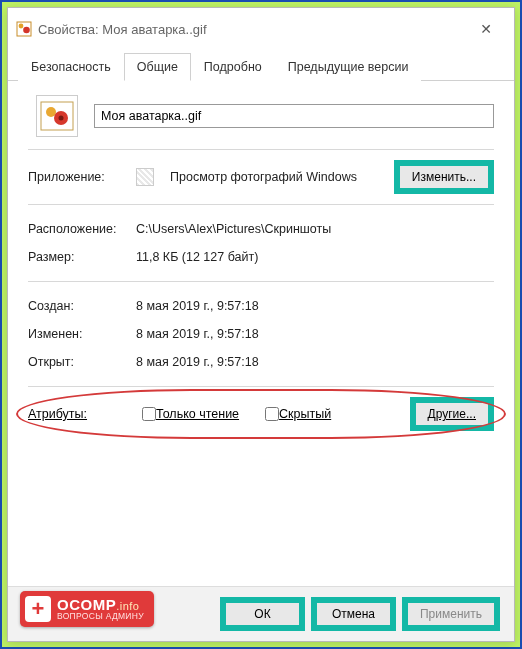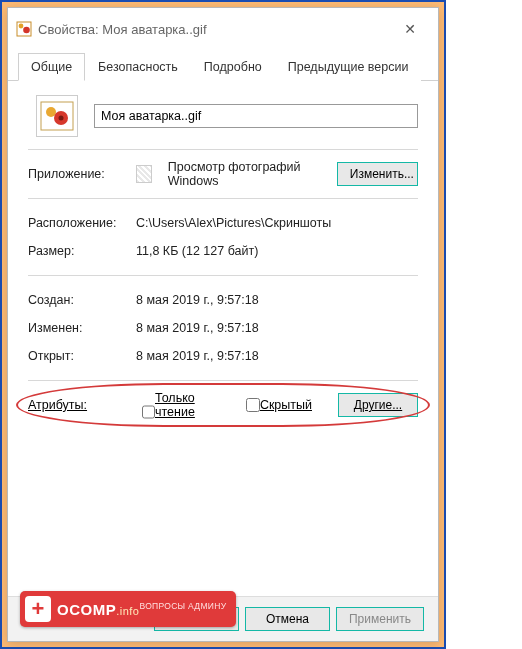--- a/index.html
+++ b/index.html
@@ -1,49 +1,49 @@
 <!DOCTYPE html>
 <html><head>
 <meta charset="utf-8">
 <style>
 * { box-sizing: border-box; margin: 0; padding: 0; }
 body { font-family: "Segoe UI", Tahoma, sans-serif; font-size: 12px; background: #fff; width: 522px; height: 649px; position: relative; }
-.outer-border { border: 2px solid #1a4db3; width: 446px; height: 649px; padding: 5px; background: #fdba74; position: relative; }
+.outer-border { border: 2px solid #1a4db3; width: 522px; height: 649px; padding: 5px; background: #bef264; position: relative; }
 .window { width: 100%; height: 100%; background: #fff; border: 1px solid #b8b8b8; box-shadow: 0 2px 10px rgba(0,0,0,0.15); position: relative; display: flex; flex-direction: column; }
 .titlebar { display: flex; align-items: center; padding: 7px 8px; }
 .title-icon { width: 16px; height: 16px; margin-right: 6px; }
 .title-text { flex: 1; color: #666; font-size: 13px; }
 .close-btn { width: 40px; height: 28px; display: flex; align-items: center; justify-content: center; color: #555; font-size: 14px; cursor: pointer; }
 .tabstrip { display: flex; padding: 0 10px; border-bottom: 1px solid #d0d0d0; margin-top: 2px; }
 .tab { padding: 6px 12px; font-size: 12.5px; color: #333; border: 1px solid transparent; border-bottom: none; cursor: pointer; position: relative; top: 1px; background: #fff; }
 .tab.active { border-color: #d0d0d0; border-bottom: 1px solid #fff; }
 .panel { flex: 1; padding: 14px 20px 10px 20px; overflow: hidden; }
 .toprow { display: flex; align-items: center; gap: 16px; margin-bottom: 12px; padding-left: 8px; }
 .thumb { width: 42px; height: 42px; border: 1px solid #ccc; display: flex; align-items: center; justify-content: center; background: #fff; }
 .namebox { flex: 1; border: 1px solid #999; height: 24px; padding: 3px 6px; font-size: 12.5px; background: #fff; }
 hr.sep { border: none; border-top: 1px solid #d8d8d8; margin: 10px 0; }
 .row { display: flex; align-items: center; min-height: 28px; font-size: 12.5px; color: #222; }
 .label { width: 108px; flex-shrink: 0; }
 .value { flex: 1; }
 .app-icon { width: 18px; height: 18px; border: 1px solid #ccc; margin-right: 8px; display: inline-block; vertical-align: middle; background: repeating-linear-gradient(45deg,#e8e8e8,#e8e8e8 2px,#fff 2px,#fff 4px); }
-.btn { background: #e8e8e8; border: 1px solid #14b8a6; padding: 4px 12px; font-size: 12px; cursor: pointer; min-width: 80px; text-align: center; }
+.btn { background: #e8e8e8; border: 6px solid #14b8a6; padding: 4px 12px; font-size: 12px; cursor: pointer; min-width: 80px; text-align: center; }
 .app-row { display: flex; align-items: center; }
 .app-row .value { display: flex; align-items: center; gap: 8px; }
 .app-row .btn { margin-left: auto; }
 .attr-section { position: relative; margin-top: 8px; text-decoration: underline; }
 .ellipse { position: absolute; left: -12px; right: -12px; top: -8px; bottom: -8px; border: 2px solid #d43a3a; border-radius: 50% / 70%; pointer-events: none; }
 .attr-row { display: flex; align-items: center; gap: 6px; font-size: 12.5px; }
 .chk { display: flex; align-items: flex-end; gap: 0; margin-right: 20px; }
 .chk input { width: 14px; height: 14px; }
 .dlg-buttons { display: flex; gap: 6px; justify-content: flex-end; padding: 10px 14px; background: #f2f2f2; border-top: 1px solid #ddd; }
 .dlg-buttons .btn { min-width: 85px; }
 .btn.disabled { color: #888; }
 .logo-badge { position: absolute; left: 18px; bottom: 20px; display: flex; align-items: center; background: #e03a3a; color: #fff; border-radius: 5px; padding: 3px 10px 3px 5px; height: 36px; box-shadow: 0 1px 3px rgba(0,0,0,0.3); z-index: 10; }
 .logo-plus { width: 26px; height: 26px; background: #fff; border-radius: 4px; color: #e03a3a; font-weight: bold; font-size: 22px; display: flex; align-items: center; justify-content: center; margin-right: 6px; }
-.logo-txt { display: flex; flex-direction: row; line-height: 1; }
+.logo-txt { display: flex; flex-direction: column; line-height: 1; }
 .logo-main { font-weight: bold; font-size: 15px; letter-spacing: 0.5px; }
 .logo-main .info { color: #ffe9b8; font-weight: normal; font-size: 11px; }
 .logo-sub { font-size: 8.5px; color: #ffe0e0; letter-spacing: 0.3px; }
 </style>
 </head>
 <body>
 
 <div class="outer-border">
   <div class="window">
 
@@ -55,22 +55,22 @@
             <circle cx="10.5" cy="9" r="3.3" fill="#d4352a"></circle>
           </svg>
       </span>
       <span class="title-text">Свойства: Моя аватарка..gif</span>
       <div class="close-btn">
           <span>✕</span>
         </div>
     </div>
 
     <div class="tabstrip">
+      <div class="tab">Безопасность</div>
       <div class="tab active">Общие</div>
-      <div class="tab">Безопасность</div>
       <div class="tab">Подробно</div>
       <div class="tab">Предыдущие версии</div>
     </div>
 
     <div class="panel">
 
       <div class="toprow">
         <div class="thumb">
           <svg width="36" height="36" viewBox="0 0 36 36">
               <rect x="2" y="4" width="32" height="28" fill="#fff" stroke="#c4a050"></rect>

